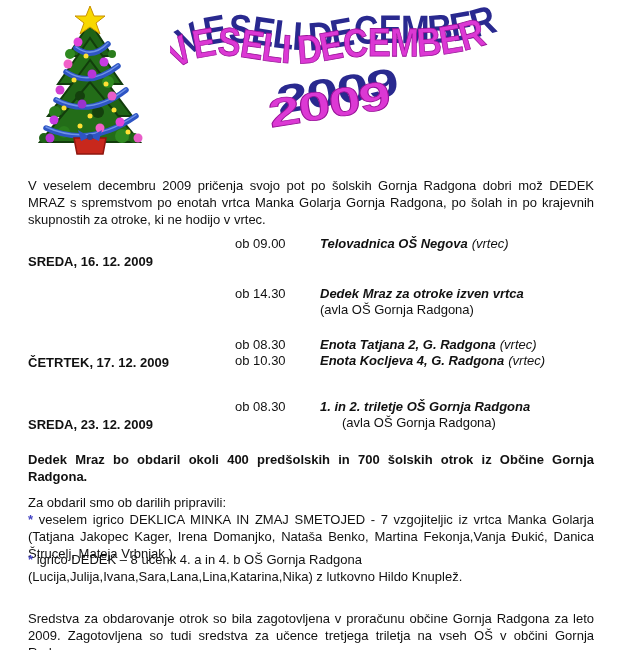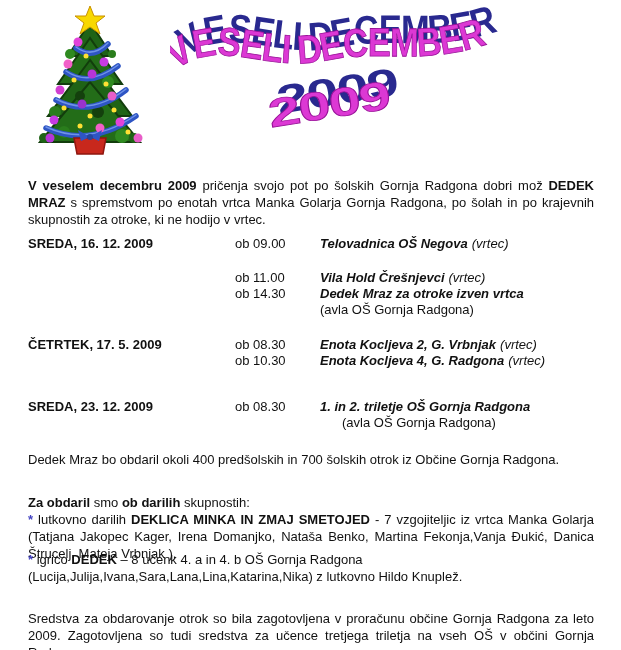--- a/index.html
+++ b/index.html
@@ -2,40 +2,40 @@
 <html><head>
 <meta charset="utf-8">
 <style>
   html,body{margin:0;padding:0;}
   body{
     width:621px;height:650px;position:relative;overflow:hidden;
     background:#ffffff;color:#111;
     font-family:"Liberation Sans",sans-serif;font-size:13px;line-height:17px;
   }
   .abs{position:absolute;}
-  b,.b{font-weight:bold;margin-top:36px;}
+  b,.b{font-weight:normal;margin-top:36px;}
   .just{text-align:justify;}
   
   #tree-art{position:absolute;left:20px;top:4px;width:140px;height:152px;}
   #title-art{position:absolute;left:170px;top:6px;width:335px;height:132px;}
   
   #intro{left:28px;top:164px;width:566px;}
   
   #schedule{left:28px;top:228px;width:566px;height:200px;}
   .srow{position:absolute;left:0;width:566px;height:17px;white-space:nowrap;}
-  .c-date{position:absolute;left:0;font-weight:bold;}
+  .c-date{position:absolute;left:0;font-weight:bold;margin-top:18px;}
   .c-time{position:absolute;left:207px;font-weight:normal;text-align:center;}
   .c-place{position:absolute;left:292px;font-weight:bold;font-style:italic;}
   .c-suffix{font-weight:normal;margin-left:4px;}
   .c-note{position:absolute;left:292px;font-weight:normal;text-align:right;}
   .r1{top:7px;} .r2{top:41px;} .r3{top:57px;} .r4{top:73px;}
   .r5{top:108px;} .r6{top:124px;} .r7{top:170px;} .r8{top:186px;}
   .r8 .c-note{left:314px;}
   
-  #summary{left:28px;top:438px;width:566px;font-weight:normal;}
+  #summary{left:28px;top:438px;width:566px;font-weight:bold;}
   #gifts-head{left:28px;top:481px;width:566px;}
   #gift-item1{left:28px;top:498px;width:566px;}
   #gift-item2{left:28px;top:551px;width:566px;}
   #funding{left:28px;top:597px;width:566px;}
   .star{font-weight:bold;}
 </style>
 </head>
 <body>
 
 <svg id="tree-art" viewBox="0 0 140 152" xmlns="http://www.w3.org/2000/svg">
@@ -116,54 +116,50 @@
 </svg>
 
 <p id="intro" class="abs just"><b>V veselem decembru 2009</b><span> pričenja svojo pot po šolskih Gornja Radgona dobri mož </span><b>DEDEK MRAZ</b><span> s spremstvom po enotah vrtca Manka Golarja Gornja Radgona, po šolah in po krajevnih skupnostih za otroke, ki ne hodijo v vrtec.</span></p>
 
 <div id="schedule" class="abs">
   <div class="srow r1">
     <span class="c-date">SREDA, 16. 12. 2009</span>
     <span class="c-time">ob 09.00</span>
     <span class="c-place"><span>Telovadnica OŠ Negova</span><span class="c-suffix">(vrtec)</span></span>
   </div>
-  <div class="srow r2">
-    <span class="c-time">ob 11.00</span>
-    <span class="c-place"><span>Vila Hold Črešnjevci</span><span class="c-suffix">(vrtec)</span></span>
-  </div>
   <div class="srow r3">
     <span class="c-time">ob 14.30</span>
     <span class="c-place"><span>Dedek Mraz za otroke izven vrtca</span></span>
   </div>
   <div class="srow r4">
     <span class="c-note">(avla OŠ Gornja Radgona)</span>
   </div>
   <div class="srow r5">
-    <span class="c-date">ČETRTEK, 17. 5. 2009</span>
+    <span class="c-date">ČETRTEK, 17. 12. 2009</span>
     <span class="c-time">ob 08.30</span>
-    <span class="c-place"><span>Enota Kocljeva 2, G. Vrbnjak</span><span class="c-suffix">(vrtec)</span></span>
+    <span class="c-place"><span>Enota Tatjana 2, G. Radgona</span><span class="c-suffix">(vrtec)</span></span>
   </div>
   <div class="srow r6">
     <span class="c-time">ob 10.30</span>
     <span class="c-place"><span>Enota Kocljeva 4, G. Radgona</span><span class="c-suffix">(vrtec)</span></span>
   </div>
   <div class="srow r7">
     <span class="c-date">SREDA, 23. 12. 2009</span>
     <span class="c-time">ob 08.30</span>
     <span class="c-place"><span>1. in 2. triletje OŠ Gornja Radgona</span></span>
   </div>
   <div class="srow r8">
     <span class="c-note">(avla OŠ Gornja Radgona)</span>
   </div>
 </div>
 
 <p id="summary" class="abs just">Dedek Mraz bo obdaril okoli 400 predšolskih in 700 šolskih otrok iz Občine Gornja Radgona.</p>
 
-<p id="gifts-head" class="abs"><b>Za obdaril</b><span> smo </span><b>ob darilih</b><span> skupnostih:</span></p>
+<p id="gifts-head" class="abs"><b>Za obdaril</b><span> smo </span><b>ob darilih</b><span> pripravili:</span></p>
 
-<p id="gift-item1" class="abs just"><span class="star" style="color: rgb(67, 67, 194);">*</span><span> lutkovno darilih </span><b>DEKLICA MINKA IN ZMAJ SMETOJED</b><span> - 7 vzgojiteljic iz vrtca Manka Golarja (Tatjana Jakopec Kager, Irena Domanjko, Nataša Benko, Martina Fekonja,Vanja Đukić, Danica Štrucelj, Mateja Vrbnjak ),</span></p>
+<p id="gift-item1" class="abs just"><span class="star" style="color: rgb(67, 67, 194);">*</span><span> veselem igrico </span><b>DEKLICA MINKA IN ZMAJ SMETOJED</b><span> - 7 vzgojiteljic iz vrtca Manka Golarja (Tatjana Jakopec Kager, Irena Domanjko, Nataša Benko, Martina Fekonja,Vanja Đukić, Danica Štrucelj, Mateja Vrbnjak ),</span></p>
 
 <div id="gift-item2" class="abs">
   <div><span class="star" style="color: rgb(67, 67, 194);">*</span><span> igrico </span><b>DEDEK</b><span> – 8 učenk 4. a in 4. b OŠ Gornja Radgona</span></div>
   <div>(Lucija,Julija,Ivana,Sara,Lana,Lina,Katarina,Nika)  z lutkovno Hildo Knuplež.</div>
 </div>
 
 <p id="funding" class="abs just">Sredstva za obdarovanje otrok so bila zagotovljena v proračunu občine Gornja Radgona za leto 2009. Zagotovljena so tudi sredstva za učence tretjega triletja na vseh OŠ v občini Gornja Radgona.</p>
 
 </body></html>

